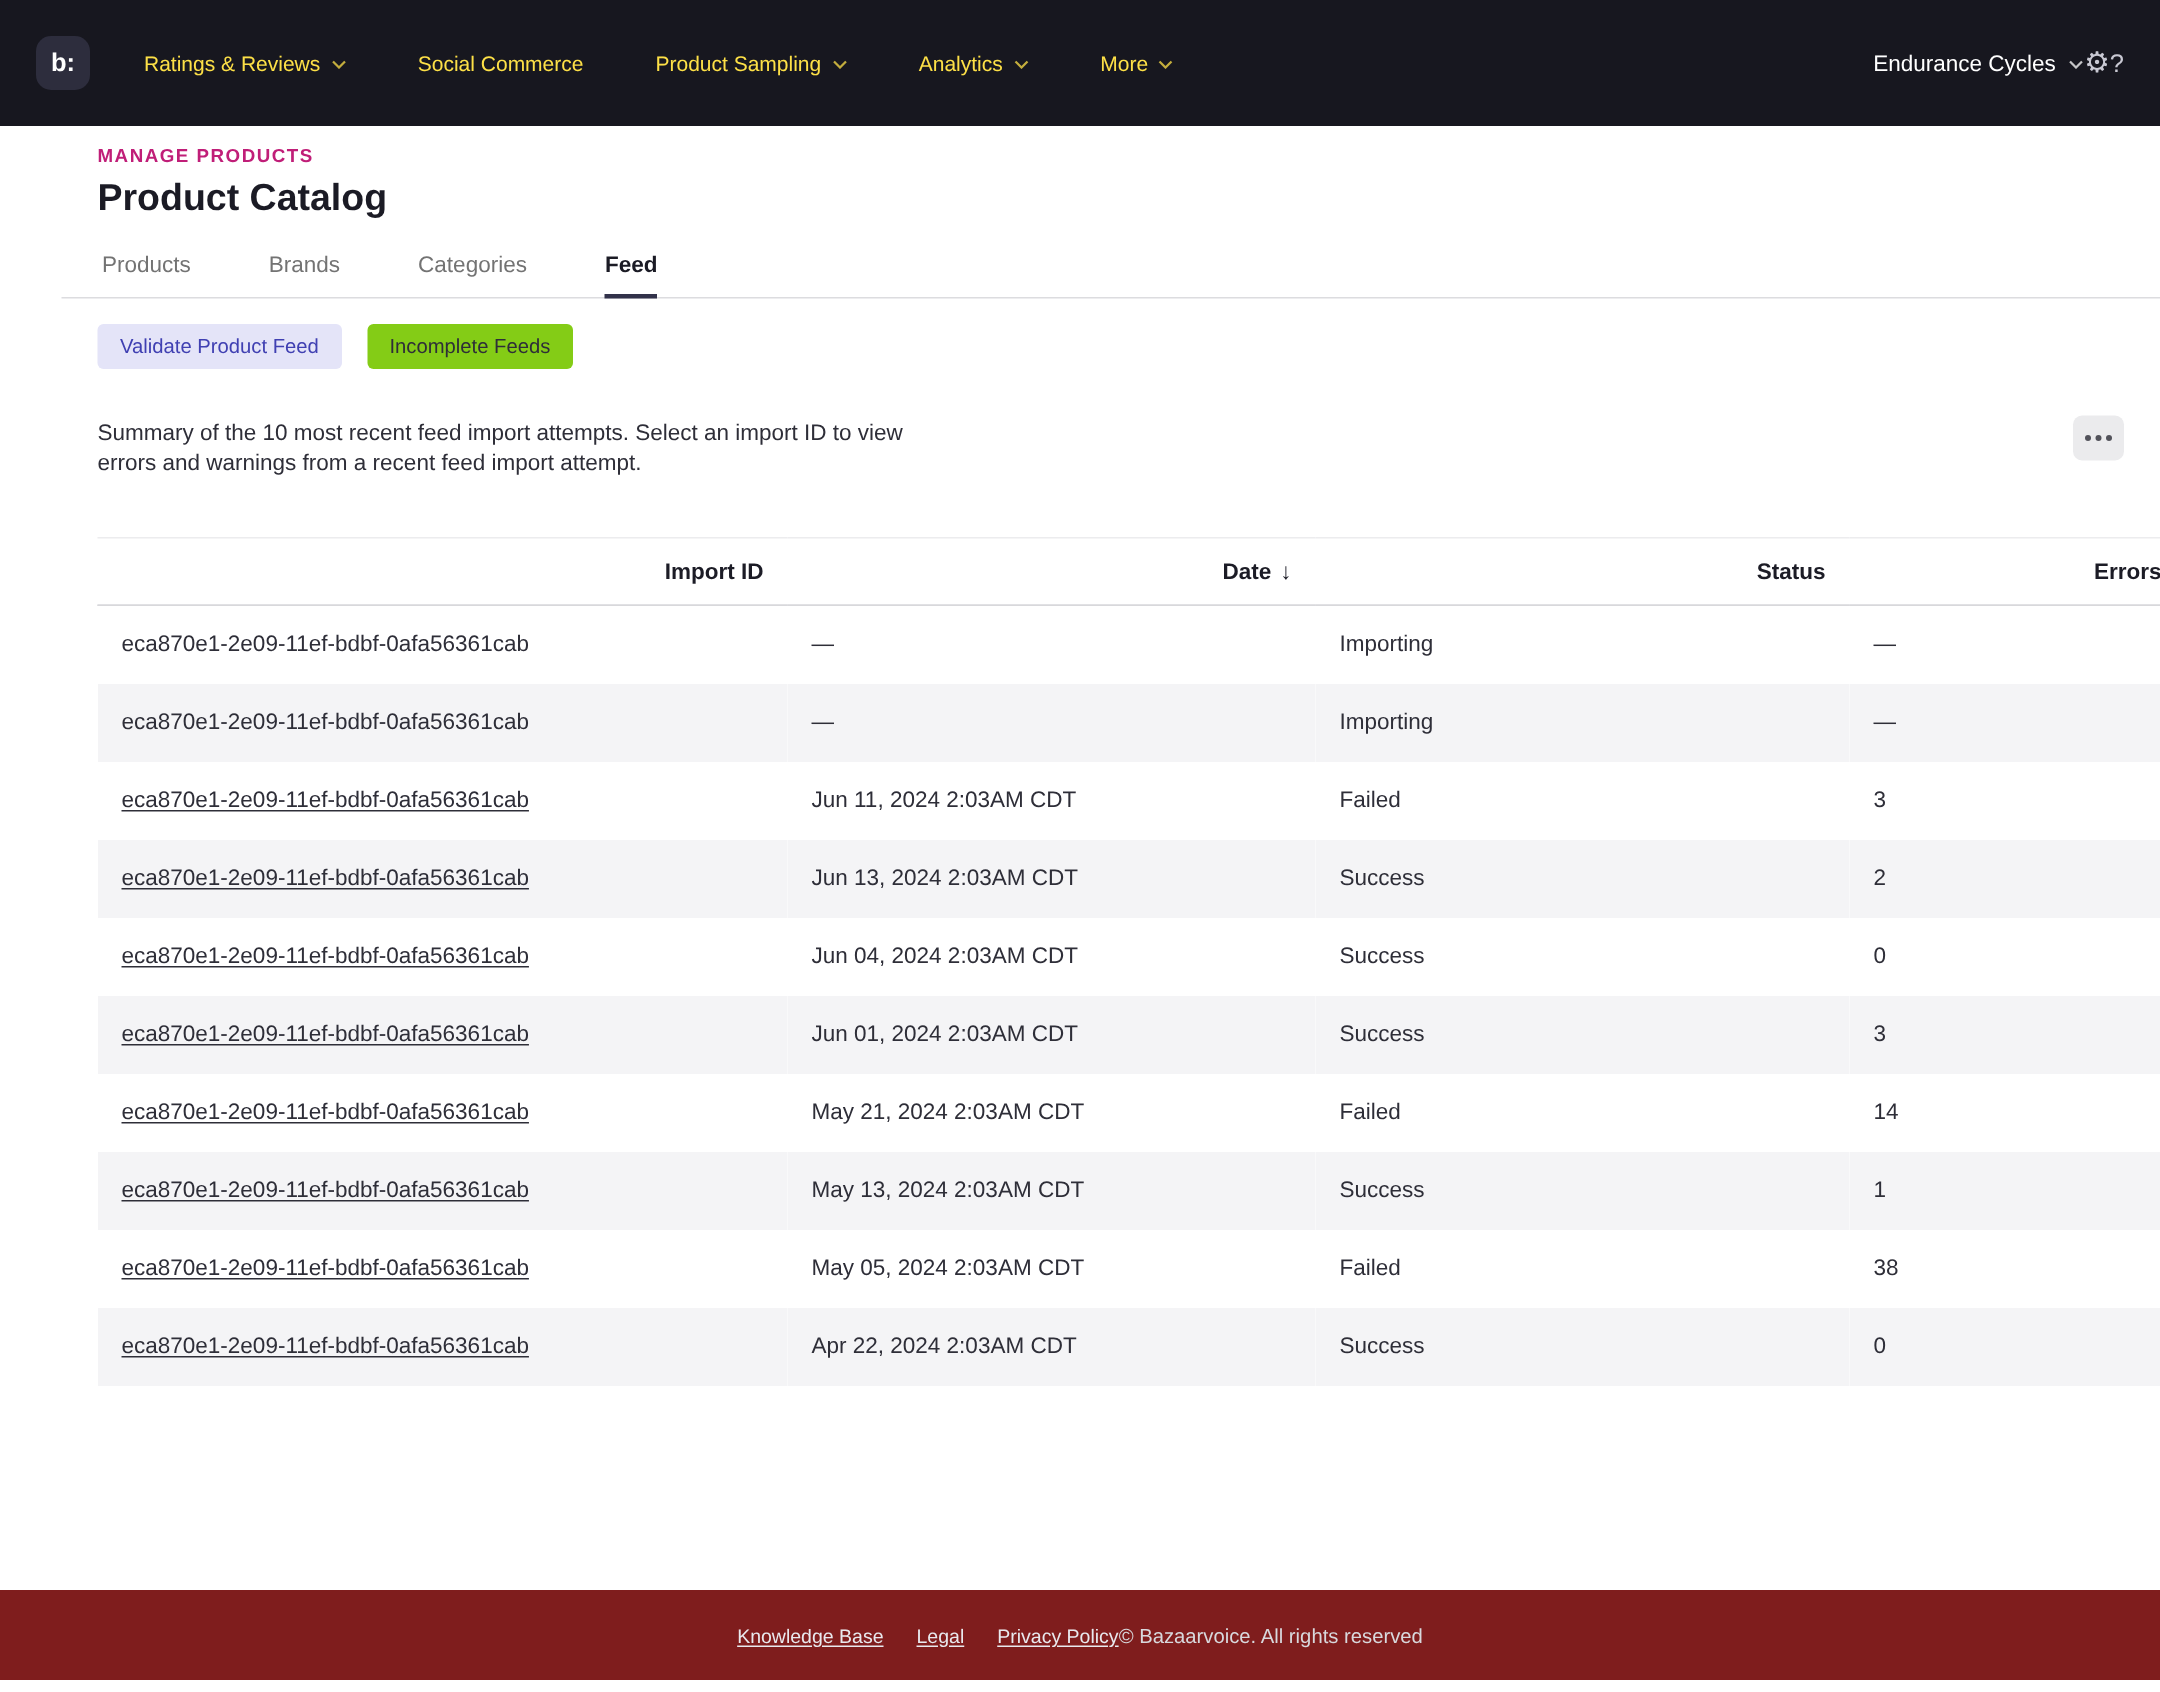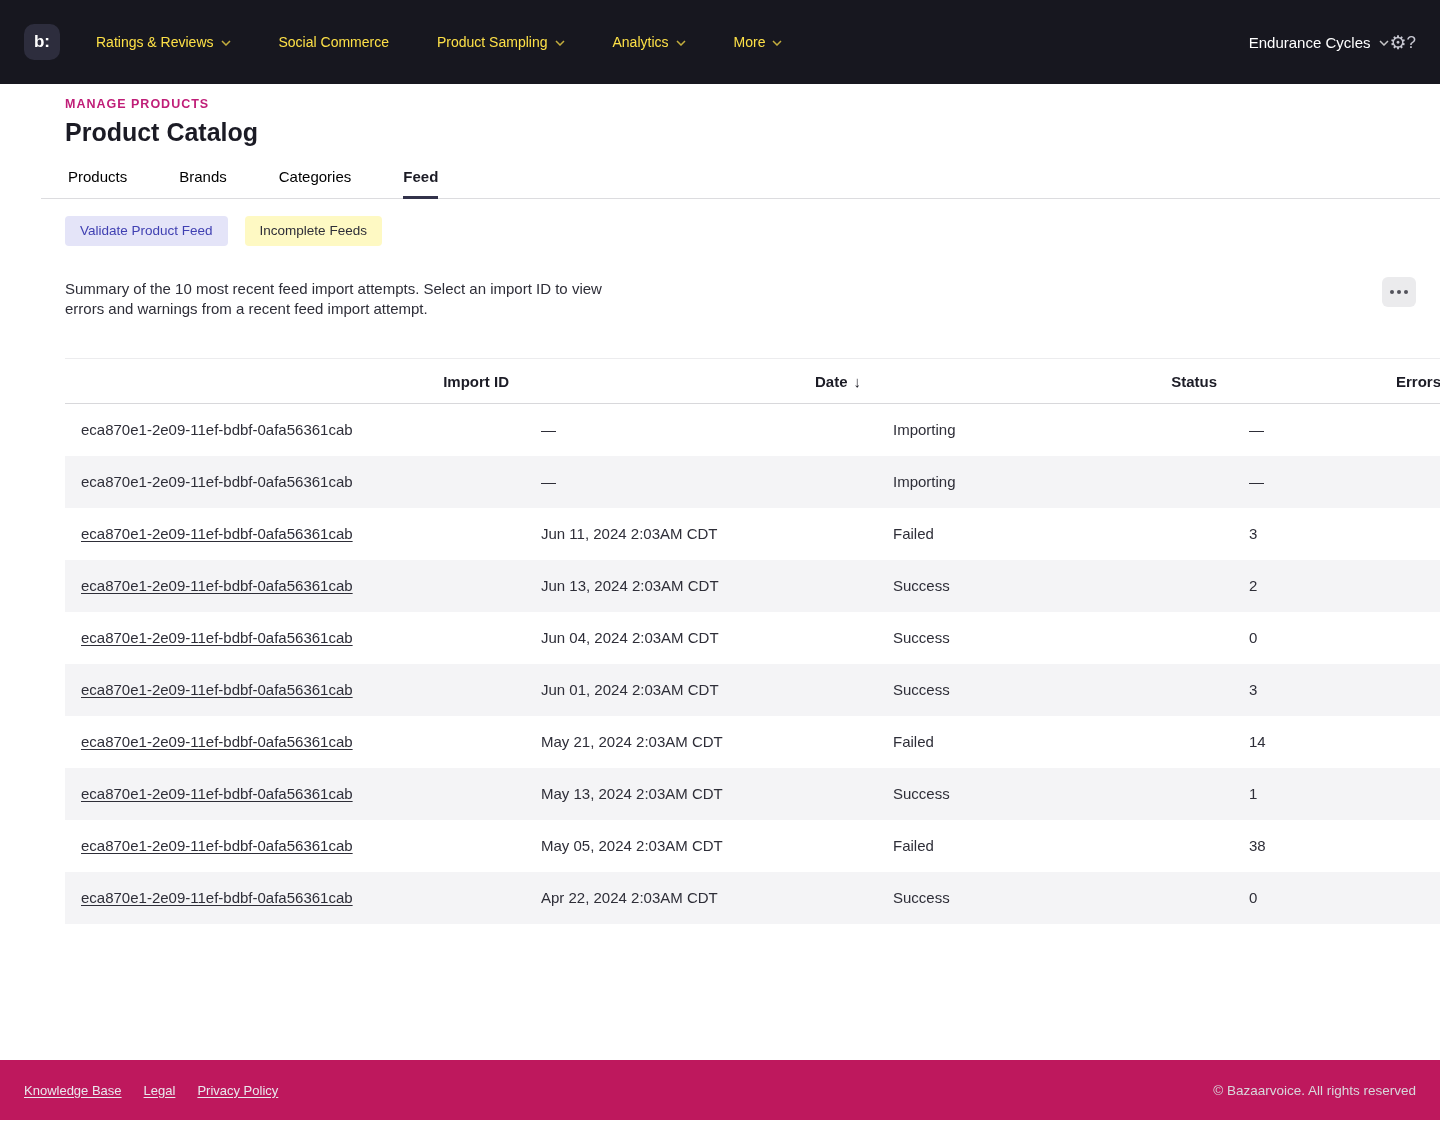--- a/index.html
+++ b/index.html
@@ -41,39 +41,39 @@
   .page-head { padding:13px 24px 0; }
   .breadcrumb {
     color:#c01e78; font-size:12.5px; font-weight:700; letter-spacing:1px;
   }
   .page-title { margin-top:7px; font-size:25px; font-weight:700; color:#1b1b25; }
   .tabs-wrap {
     display:flex; gap:52px; padding:0 27px; margin-top:21px;
     border-bottom:1px solid #dcdcdf;
   }
   .tab {
-    position:relative; font-size:15px; color:#000000;
+    position:relative; font-size:15px; color:#737373;
     padding-bottom:13px; cursor:pointer;
   }
   .tab.active { color:#1b1b25; font-weight:600; }
   .tab.active::after {
     content:""; position:absolute; left:0; right:0; bottom:-1px;
     height:3px; background:#32324a;
   }
 
   
   .content { padding:0 24px; }
   .chips { display:flex; gap:17px; margin-top:17px; }
   .chip {
     border:none; border-radius:4px; padding:7px 15px;
     font-size:13.5px; font-family:inherit; cursor:pointer; line-height:1;
     padding-top:8px; padding-bottom:8px;
   }
   .chip-primary { background:#e4e4f8; color:#4040b2; font-weight:500; }
-  .chip-secondary { background:#fef9c3; color:#2e2e38; }
+  .chip-secondary { background:#84cc16; color:#2e2e38; }
   .summary-row {
     display:flex; justify-content:space-between; align-items:flex-start;
     margin-top:33px;
   }
   .summary { max-width:572px; font-size:15px; line-height:20.5px; color:#2e2e38; }
   .more-btn {
     width:34px; height:30px; border:none; border-radius:6px; background:#ebebed;
     display:flex; align-items:center; justify-content:center; gap:3px;
     cursor:pointer; margin-top:-2px;
   }
@@ -94,22 +94,22 @@
   }
   .feed-table tbody tr:nth-child(even) { background:#f4f4f6; }
   .feed-table a {
     color:#2e2e38; text-decoration:underline; text-underline-offset:2px;
   }
   .sort-icon { font-weight:400; font-size:15px; margin-left:6px; color:#1c1c26; }
   th.sortable { cursor:pointer; }
 
   
   .footer {
-    height:60px; background:#be185d; display:flex; align-items:center;
-    justify-content:space-between; padding:0 24px;
+    height:60px; background:#7f1d1d; display:flex; align-items:center;
+    justify-content:center; padding:0 24px;
   }
   .footer-links { display:flex; gap:22px; }
   .footer-links a {
     color:#e9e9ee; font-size:13px; text-decoration:underline;
     text-underline-offset:2px;
   }
   .copyright { color:#d8d8dc; font-size:13.5px; }
 </style>
 </head>
 <body>

